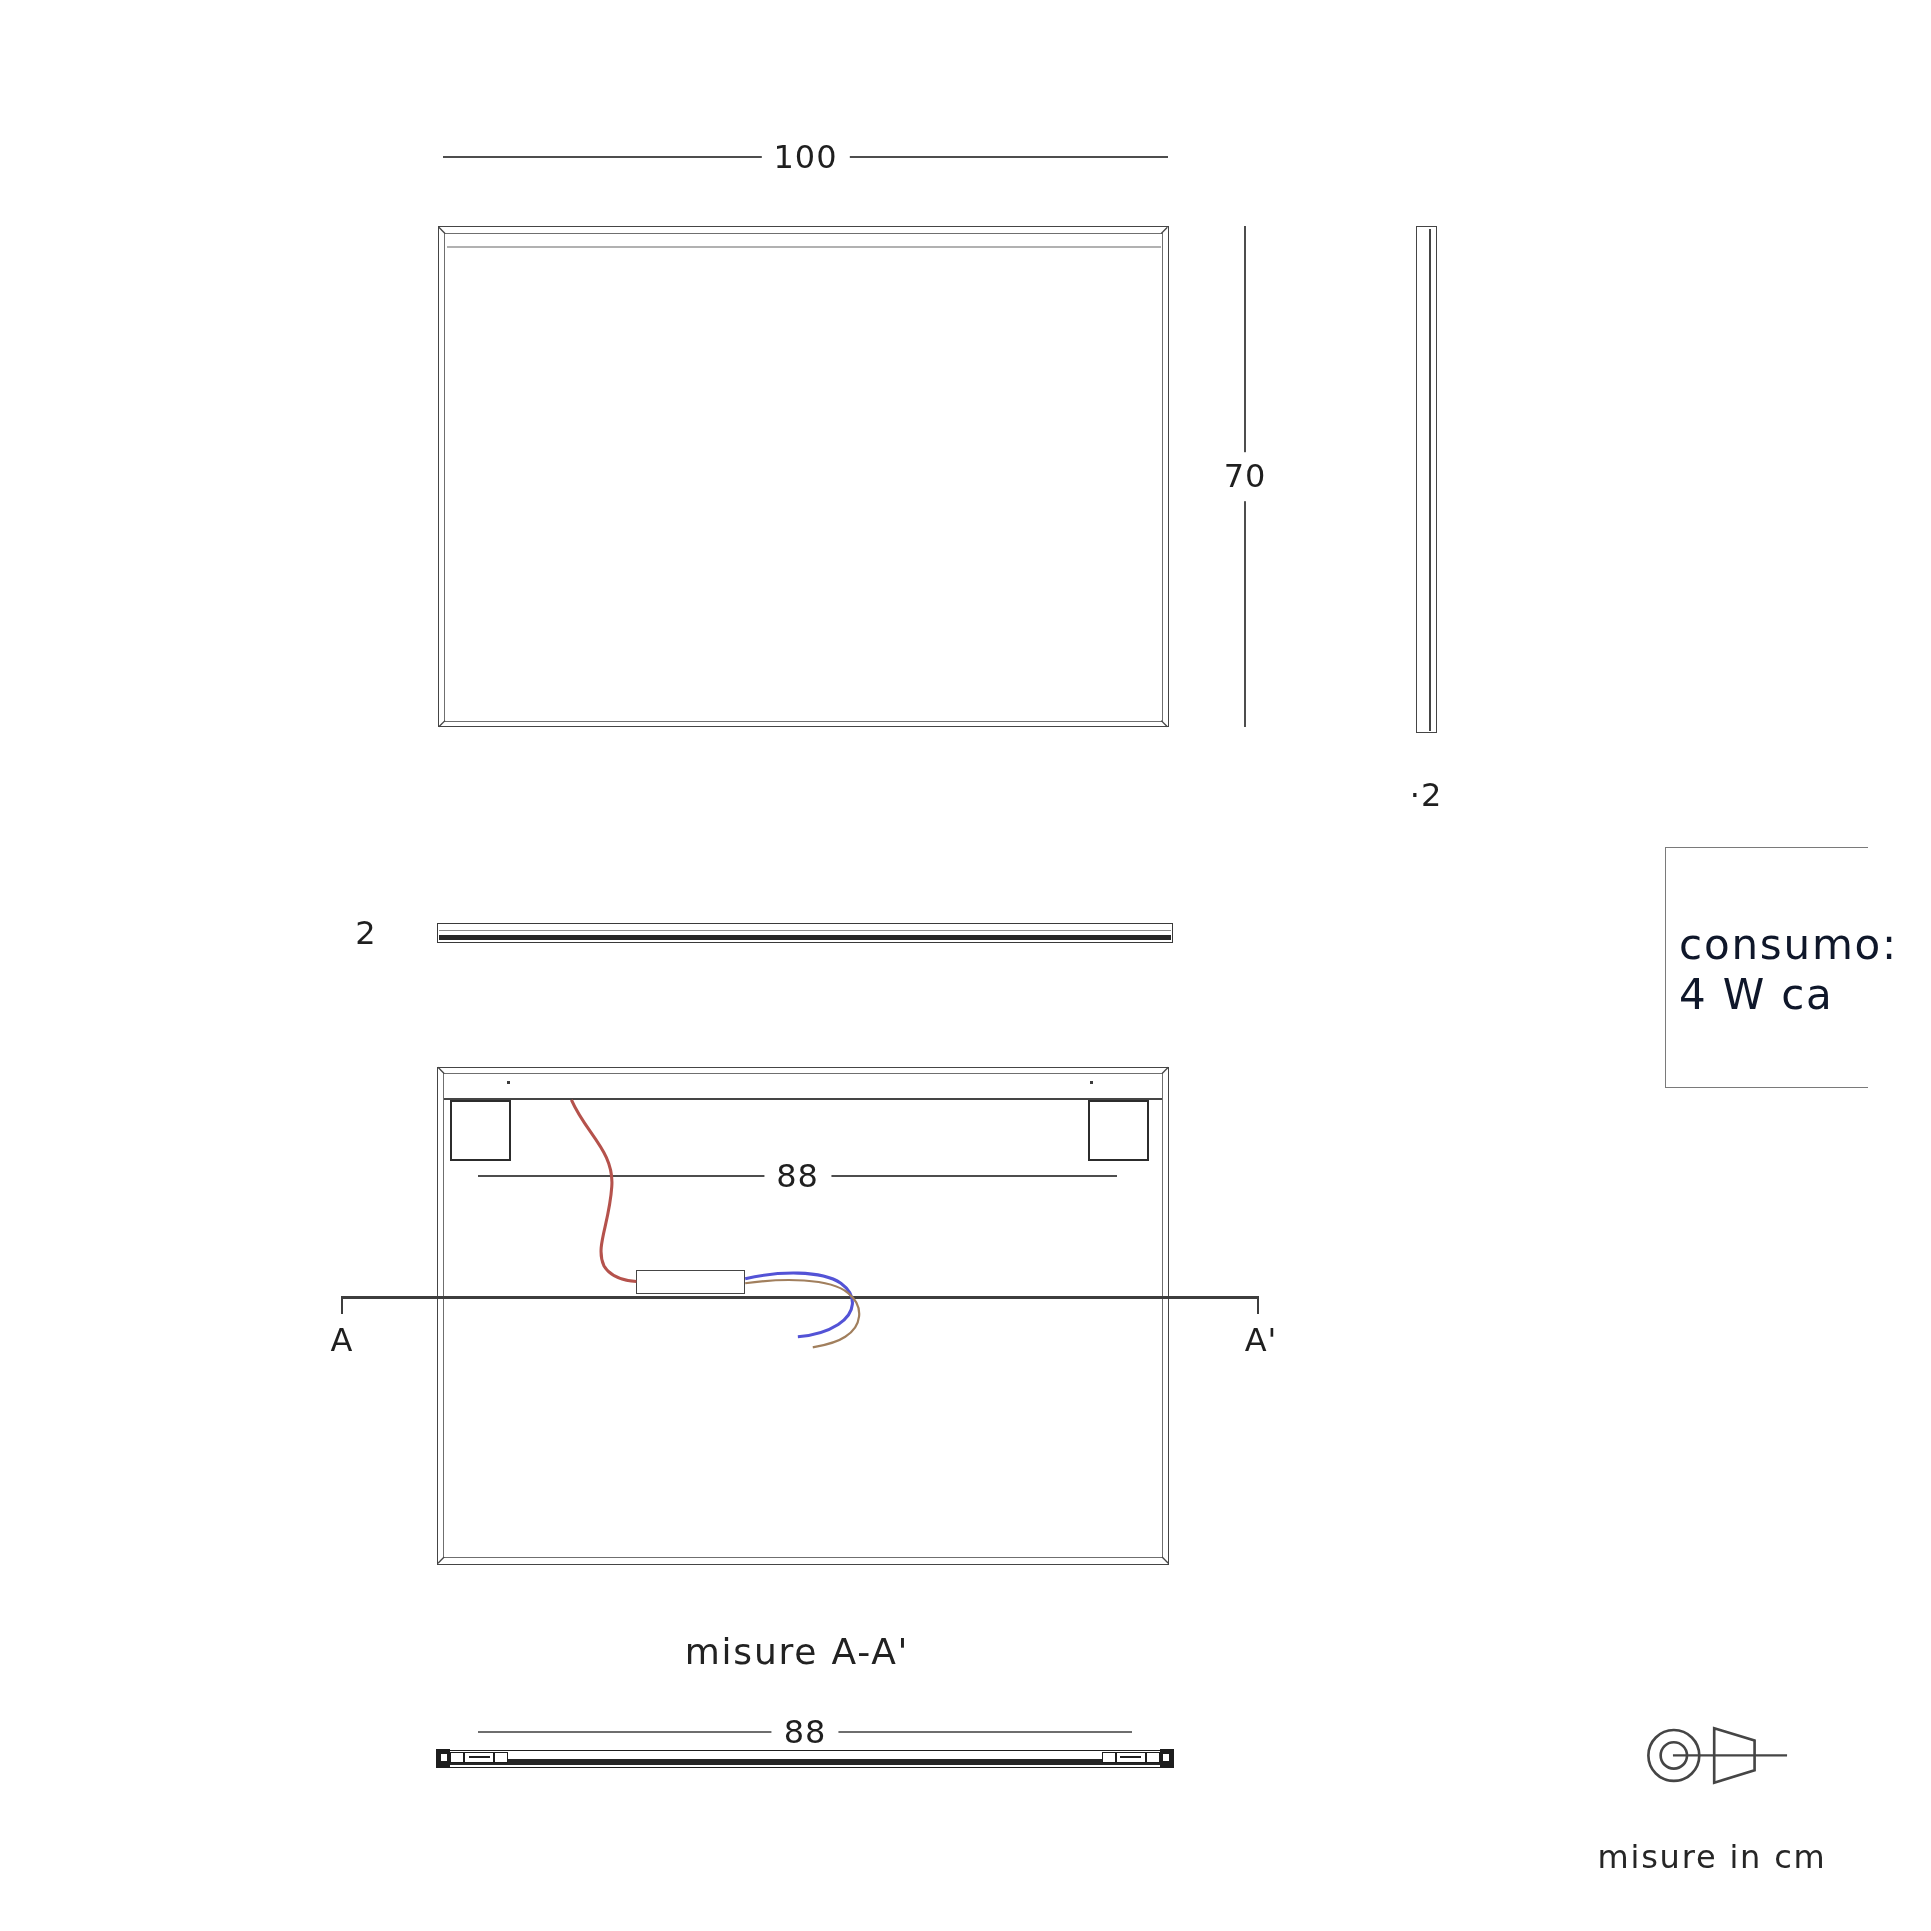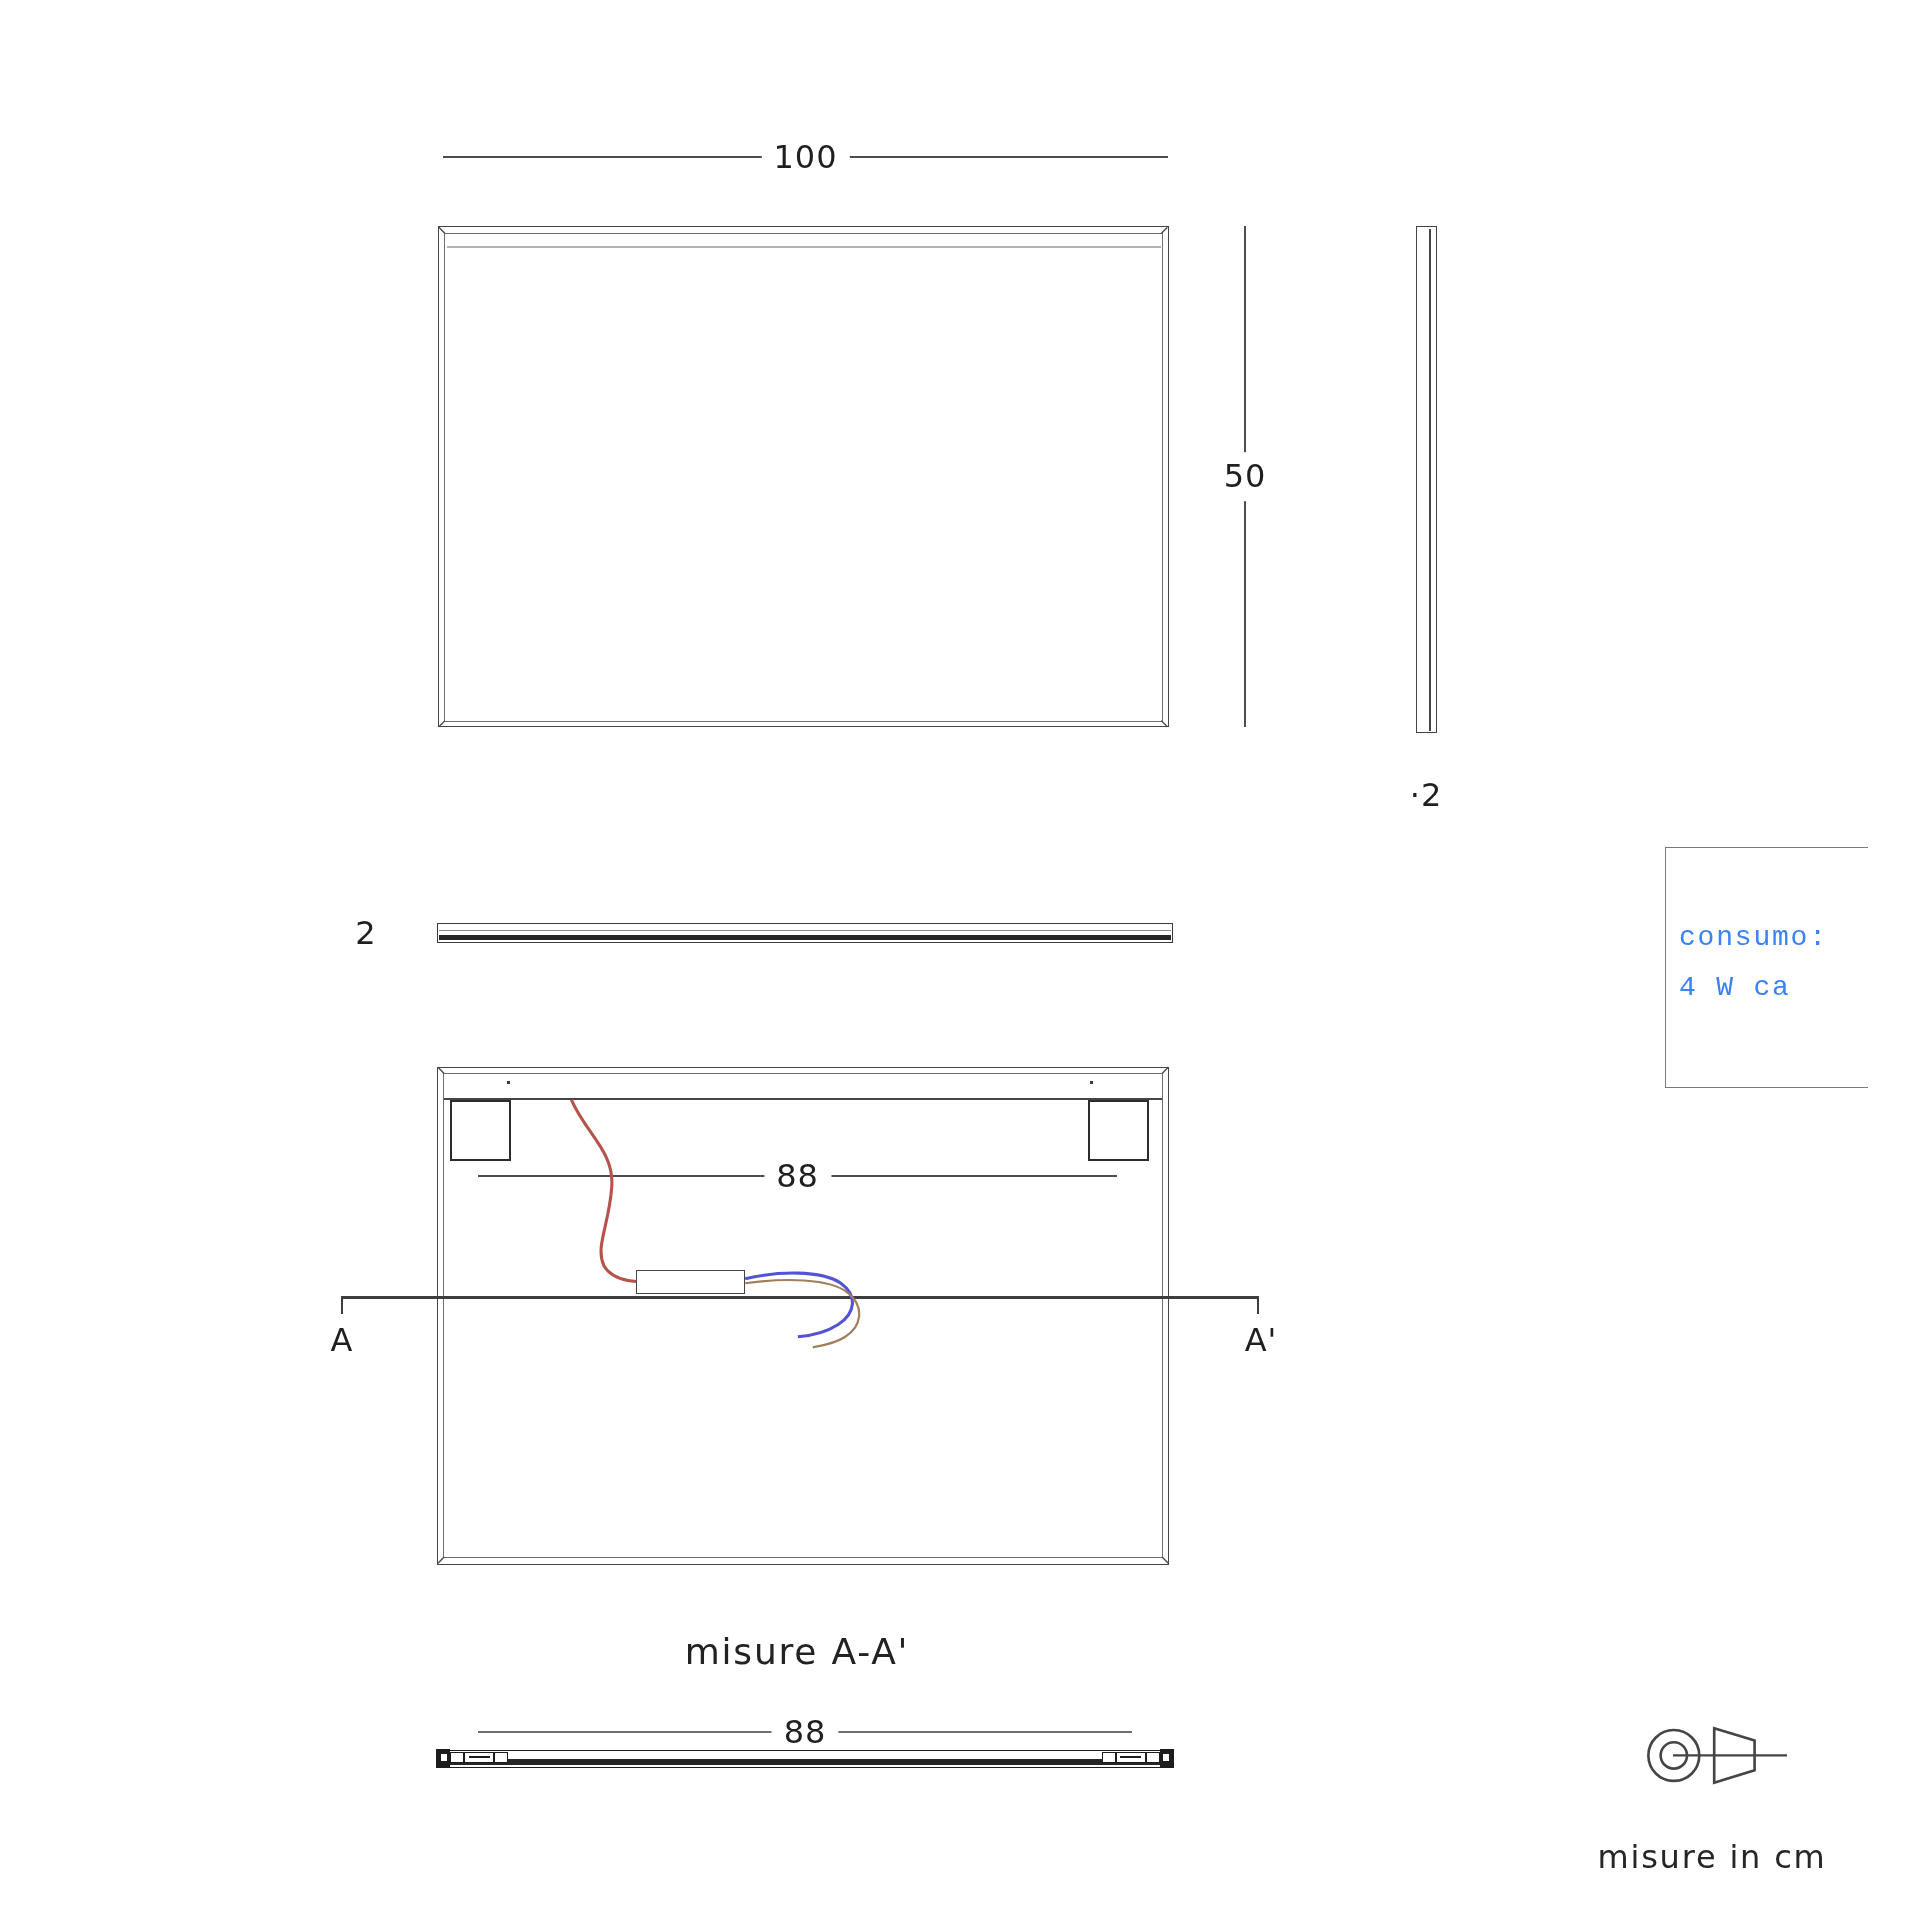--- a/index.html
+++ b/index.html
@@ -33,41 +33,41 @@
   .bar-stripe{position:absolute;background:#262626;}
   .bar-mid{position:absolute;background:#8a8a8a;}
   .cap{position:absolute;background:#1d1d1d;}
   .cap-in{position:absolute;background:#ffffff;}
   .clip{position:absolute;border:1.8px solid #1d1d1d;background:#ffffff;box-sizing:border-box;}
   .clip-line{position:absolute;background:#1d1d1d;}
   
   .info-box{
     position:absolute;border:1.8px solid #7a7a7a;border-right:none;background:#ffffff;box-sizing:border-box;
   }
-  .info-text{position:absolute;font-size:28px;letter-spacing:1.8px;color:#3b82f6;line-height:1;white-space:nowrap;font-family:Liberation Mono, monospace;}
+  .info-text{position:absolute;font-size:42px;letter-spacing:1.8px;color:#0f172a;line-height:1;white-space:nowrap;}
   .note-text{position:absolute;font-size:32px;letter-spacing:1.8px;color:#262626;line-height:1;transform:translateX(-50%);white-space:nowrap;}
   .side-label{position:absolute;font-size:32px;color:#1f1f1f;line-height:1;transform:translateX(-50%);letter-spacing:0.9px;}
   svg.overlay{position:absolute;left:0;top:0;z-index:7;pointer-events:none;}
   .led-line{position:absolute;background:#b1b1b1;}
 </style>
 </head>
 <body>
 
 <div id="canvas">
 
   <div class="dim" style="left:443px;top:156px;width:725px;height:1.8px;">
     <span class="dim-label">100</span>
   </div>
 
   <div class="frame-outer" style="left:438px;top:226px;width:731px;height:501px;"></div>
   <div class="frame-inner" style="left:444px;top:233px;width:719px;height:489px;"></div>
   <div class="led-line" style="left:447px;top:246px;width:714px;height:1.8px;"></div>
 
   <div class="dim vertical" style="left:1244px;top:226px;width:1.8px;height:501px;">
-    <span class="dim-label">50</span>
+    <span class="dim-label">70</span>
   </div>
 
   <div class="bar" style="left:1416px;top:226px;width:21px;height:507px;border-color:#454545;"></div>
   <div class="vline" style="left:1429px;top:229px;width:1.8px;height:502px;background:#454545;"></div>
   <div class="side-label" style="left:1426px;top:779px;">·2</div>
 
   <div class="side-label" style="left:366px;top:917px;">2</div>
   <div class="bar" style="left:437px;top:923px;width:736px;height:20px;"></div>
   <div class="bar-mid" style="left:439px;top:930px;width:732px;height:0.9px;"></div>
   <div class="bar-stripe" style="left:439px;top:935px;width:732px;height:5.3px;"></div>

